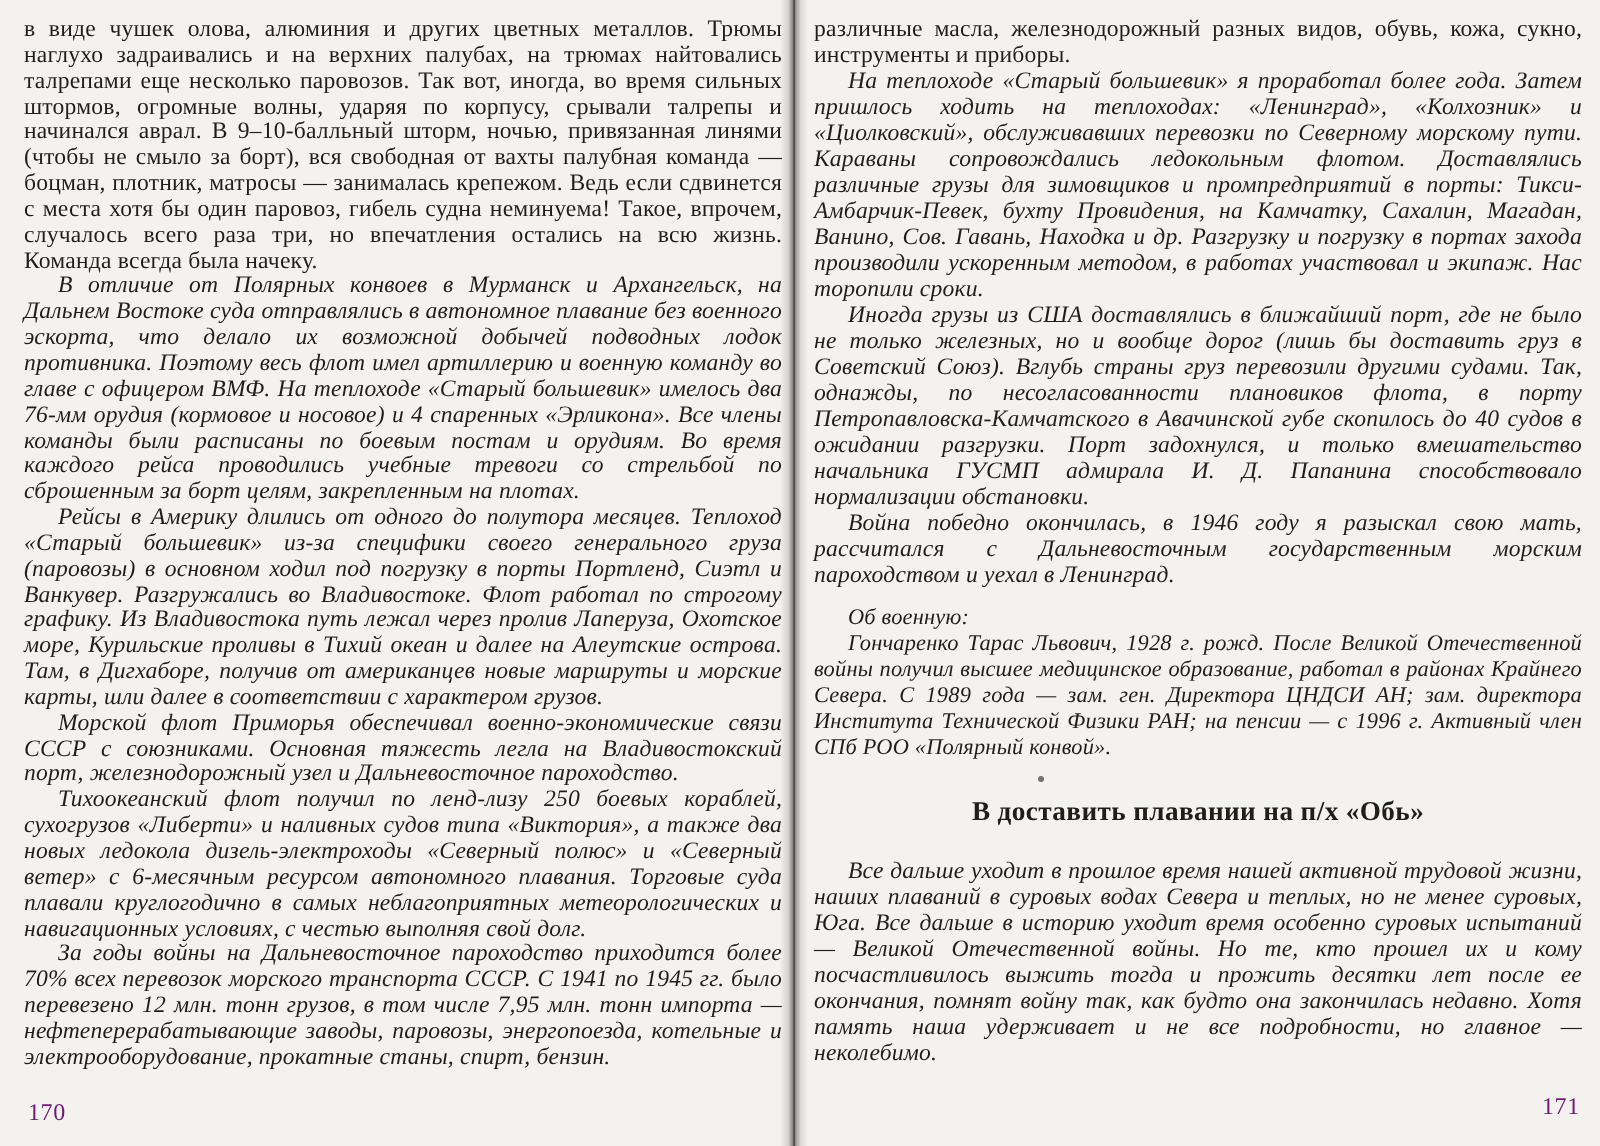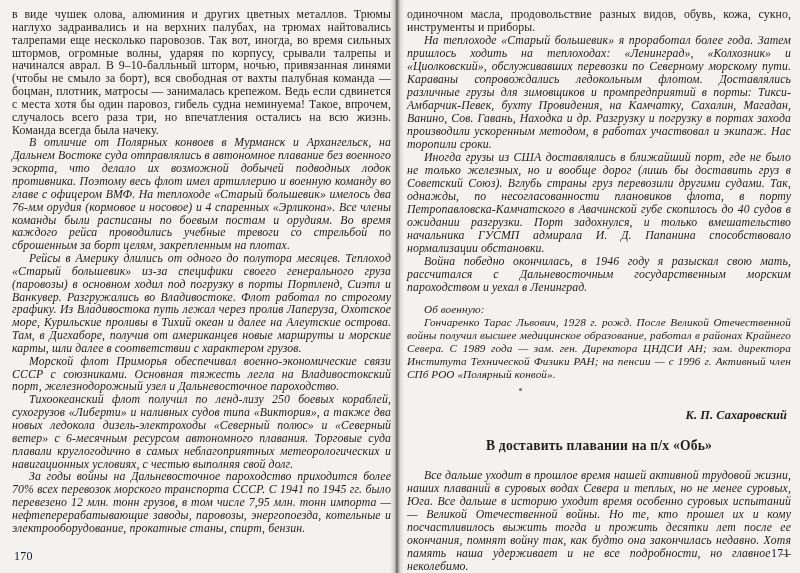--- a/index.html
+++ b/index.html
@@ -49,21 +49,21 @@
   .section-heading{
     margin-top:17px;
     text-align:center;
     font-weight:bold;
     font-size:13.6px;
     letter-spacing:0.2px;
   }
   .section-body{margin-top:17px;}
   .page-number{
     position:absolute;
-    font-size:12px;letter-spacing:0.3px;color:#0f172a;
+    font-size:12px;letter-spacing:0.3px;color:#701a75;
   }
   #pn-left{left:14px;top:549px;}
   #pn-right{left:771px;top:546px;}
   .artifact-dot{
     position:absolute;left:519px;top:388px;
     width:3px;height:3px;border-radius:50%;
     background:#55504a;opacity:.8;
   }
 </style>
 </head>
@@ -74,31 +74,30 @@
   <div class="page page-left">
     <p class="para">в виде чушек олова, алюминия и других цветных металлов. Трюмы наглухо задраивались и на верхних палубах, на трюмах найтовались талрепами еще несколько паровозов. Так вот, иногда, во время сильных штормов, огромные волны, ударяя по корпусу, срывали талрепы и начинался аврал. В 9–10-балльный шторм, ночью, привязанная линями (чтобы не смыло за борт), вся свободная от вахты палубная команда — боцман, плотник, матросы — занималась крепежом. Ведь если сдвинется с места хотя бы один паровоз, гибель судна неминуема! Такое, впрочем, случалось всего раза три, но впечатления остались на всю жизнь. Команда всегда была начеку.</p>
     <p class="para indent">В отличие от Полярных конвоев в Мурманск и Архангельск, на Дальнем Востоке суда отправлялись в автономное плавание без военного эскорта, что делало их возможной добычей подводных лодок противника. Поэтому весь флот имел артиллерию и военную команду во главе с офицером ВМФ. На теплоходе «Старый большевик» имелось два 76-мм орудия (кормовое и носовое) и 4 спаренных «Эрликона». Все члены команды были расписаны по боевым постам и орудиям. Во время каждого рейса проводились учебные тревоги со стрельбой по сброшенным за борт целям, закрепленным на плотах.</p>
     <p class="para indent">Рейсы в Америку длились от одного до полутора месяцев. Теплоход «Старый большевик» из-за специфики своего генерального груза (паровозы) в основном ходил под погрузку в порты Портленд, Сиэтл и Ванкувер. Разгружались во Владивостоке. Флот работал по строгому графику. Из Владивостока путь лежал через пролив Лаперуза, Охотское море, Курильские проливы в Тихий океан и далее на Алеутские острова. Там, в Дигхаборе, получив от американцев новые маршруты и морские карты, шли далее в соответствии с характером грузов.</p>
     <p class="para indent">Морской флот Приморья обеспечивал военно-экономические связи СССР с союзниками. Основная тяжесть легла на Владивостокский порт, железнодорожный узел и Дальневосточное пароходство.</p>
     <p class="para indent">Тихоокеанский флот получил по ленд-лизу 250 боевых кораблей, сухогрузов «Либерти» и наливных судов типа «Виктория», а также два новых ледокола дизель-электроходы «Северный полюс» и «Северный ветер» с 6-месячным ресурсом автономного плавания. Торговые суда плавали круглогодично в самых неблагоприятных метеорологических и навигационных условиях, с честью выполняя свой долг.</p>
     <p class="para indent">За годы войны на Дальневосточное пароходство приходится более 70% всех перевозок морского транспорта СССР. С 1941 по 1945 гг. было перевезено 12 млн. тонн грузов, в том числе 7,95 млн. тонн импорта — нефтеперерабатывающие заводы, паровозы, энергопоезда, котельные и электрооборудование, прокатные станы, спирт, бензин.</p>
   </div>
 
   <div class="page page-right">
-    <p class="para">одиночном масла, продовольствие разных видов, обувь, кожа, сукно, инструменты и приборы.</p>
+    <p class="para">различные масла, железнодорожный разных видов, обувь, кожа, сукно, инструменты и приборы.</p>
     <p class="para indent">На теплоходе «Старый большевик» я проработал более года. Затем пришлось ходить на теплоходах: «Ленинград», «Колхозник» и «Циолковский», обслуживавших перевозки по Северному морскому пути. Караваны сопровождались ледокольным флотом. Доставлялись различные грузы для зимовщиков и промпредприятий в порты: Тикси-Амбарчик-Певек, бухту Провидения, на Камчатку, Сахалин, Магадан, Ванино, Сов. Гавань, Находка и др. Разгрузку и погрузку в портах захода производили ускоренным методом, в работах участвовал и экипаж. Нас торопили сроки.</p>
     <p class="para indent">Иногда грузы из США доставлялись в ближайший порт, где не было не только железных, но и вообще дорог (лишь бы доставить груз в Советский Союз). Вглубь страны груз перевозили другими судами. Так, однажды, по несогласованности плановиков флота, в порту Петропавловска-Камчатского в Авачинской губе скопилось до 40 судов в ожидании разгрузки. Порт задохнулся, и только вмешательство начальника ГУСМП адмирала И. Д. Папанина способствовало нормализации обстановки.</p>
     <p class="para indent">Война победно окончилась, в 1946 году я разыскал свою мать, рассчитался с Дальневосточным государственным морским пароходством и уехал в Ленинград.</p>
 
     <div class="about">
       <p class="about-label">Об военную:</p>
       <p class="about-text">Гончаренко Тарас Львович, 1928 г. рожд. После Великой Отечественной войны получил высшее медицинское образование, работал в районах Крайнего Севера. С 1989 года — зам. ген. Директора ЦНДСИ АН; зам. директора Института Технической Физики РАН; на пенсии — с 1996 г. Активный член СПб РОО «Полярный конвой».</p>
     </div>
 
-    <div class="signature">К. П. Сахаровский</div>
 
     <div class="section-heading">В доставить плавании на п/х «Обь»</div>
 
     <div class="section-body">
       <p class="para indent">Все дальше уходит в прошлое время нашей активной трудовой жизни, наших плаваний в суровых водах Севера и теплых, но не менее суровых, Юга. Все дальше в историю уходит время особенно суровых испытаний — Великой Отечественной войны. Но те, кто прошел их и кому посчастливилось выжить тогда и прожить десятки лет после ее окончания, помнят войну так, как будто она закончилась недавно. Хотя память наша удерживает и не все подробности, но главное — неколебимо.</p>
     </div>
   </div>
 
   <div class="gutter"></div>
 

